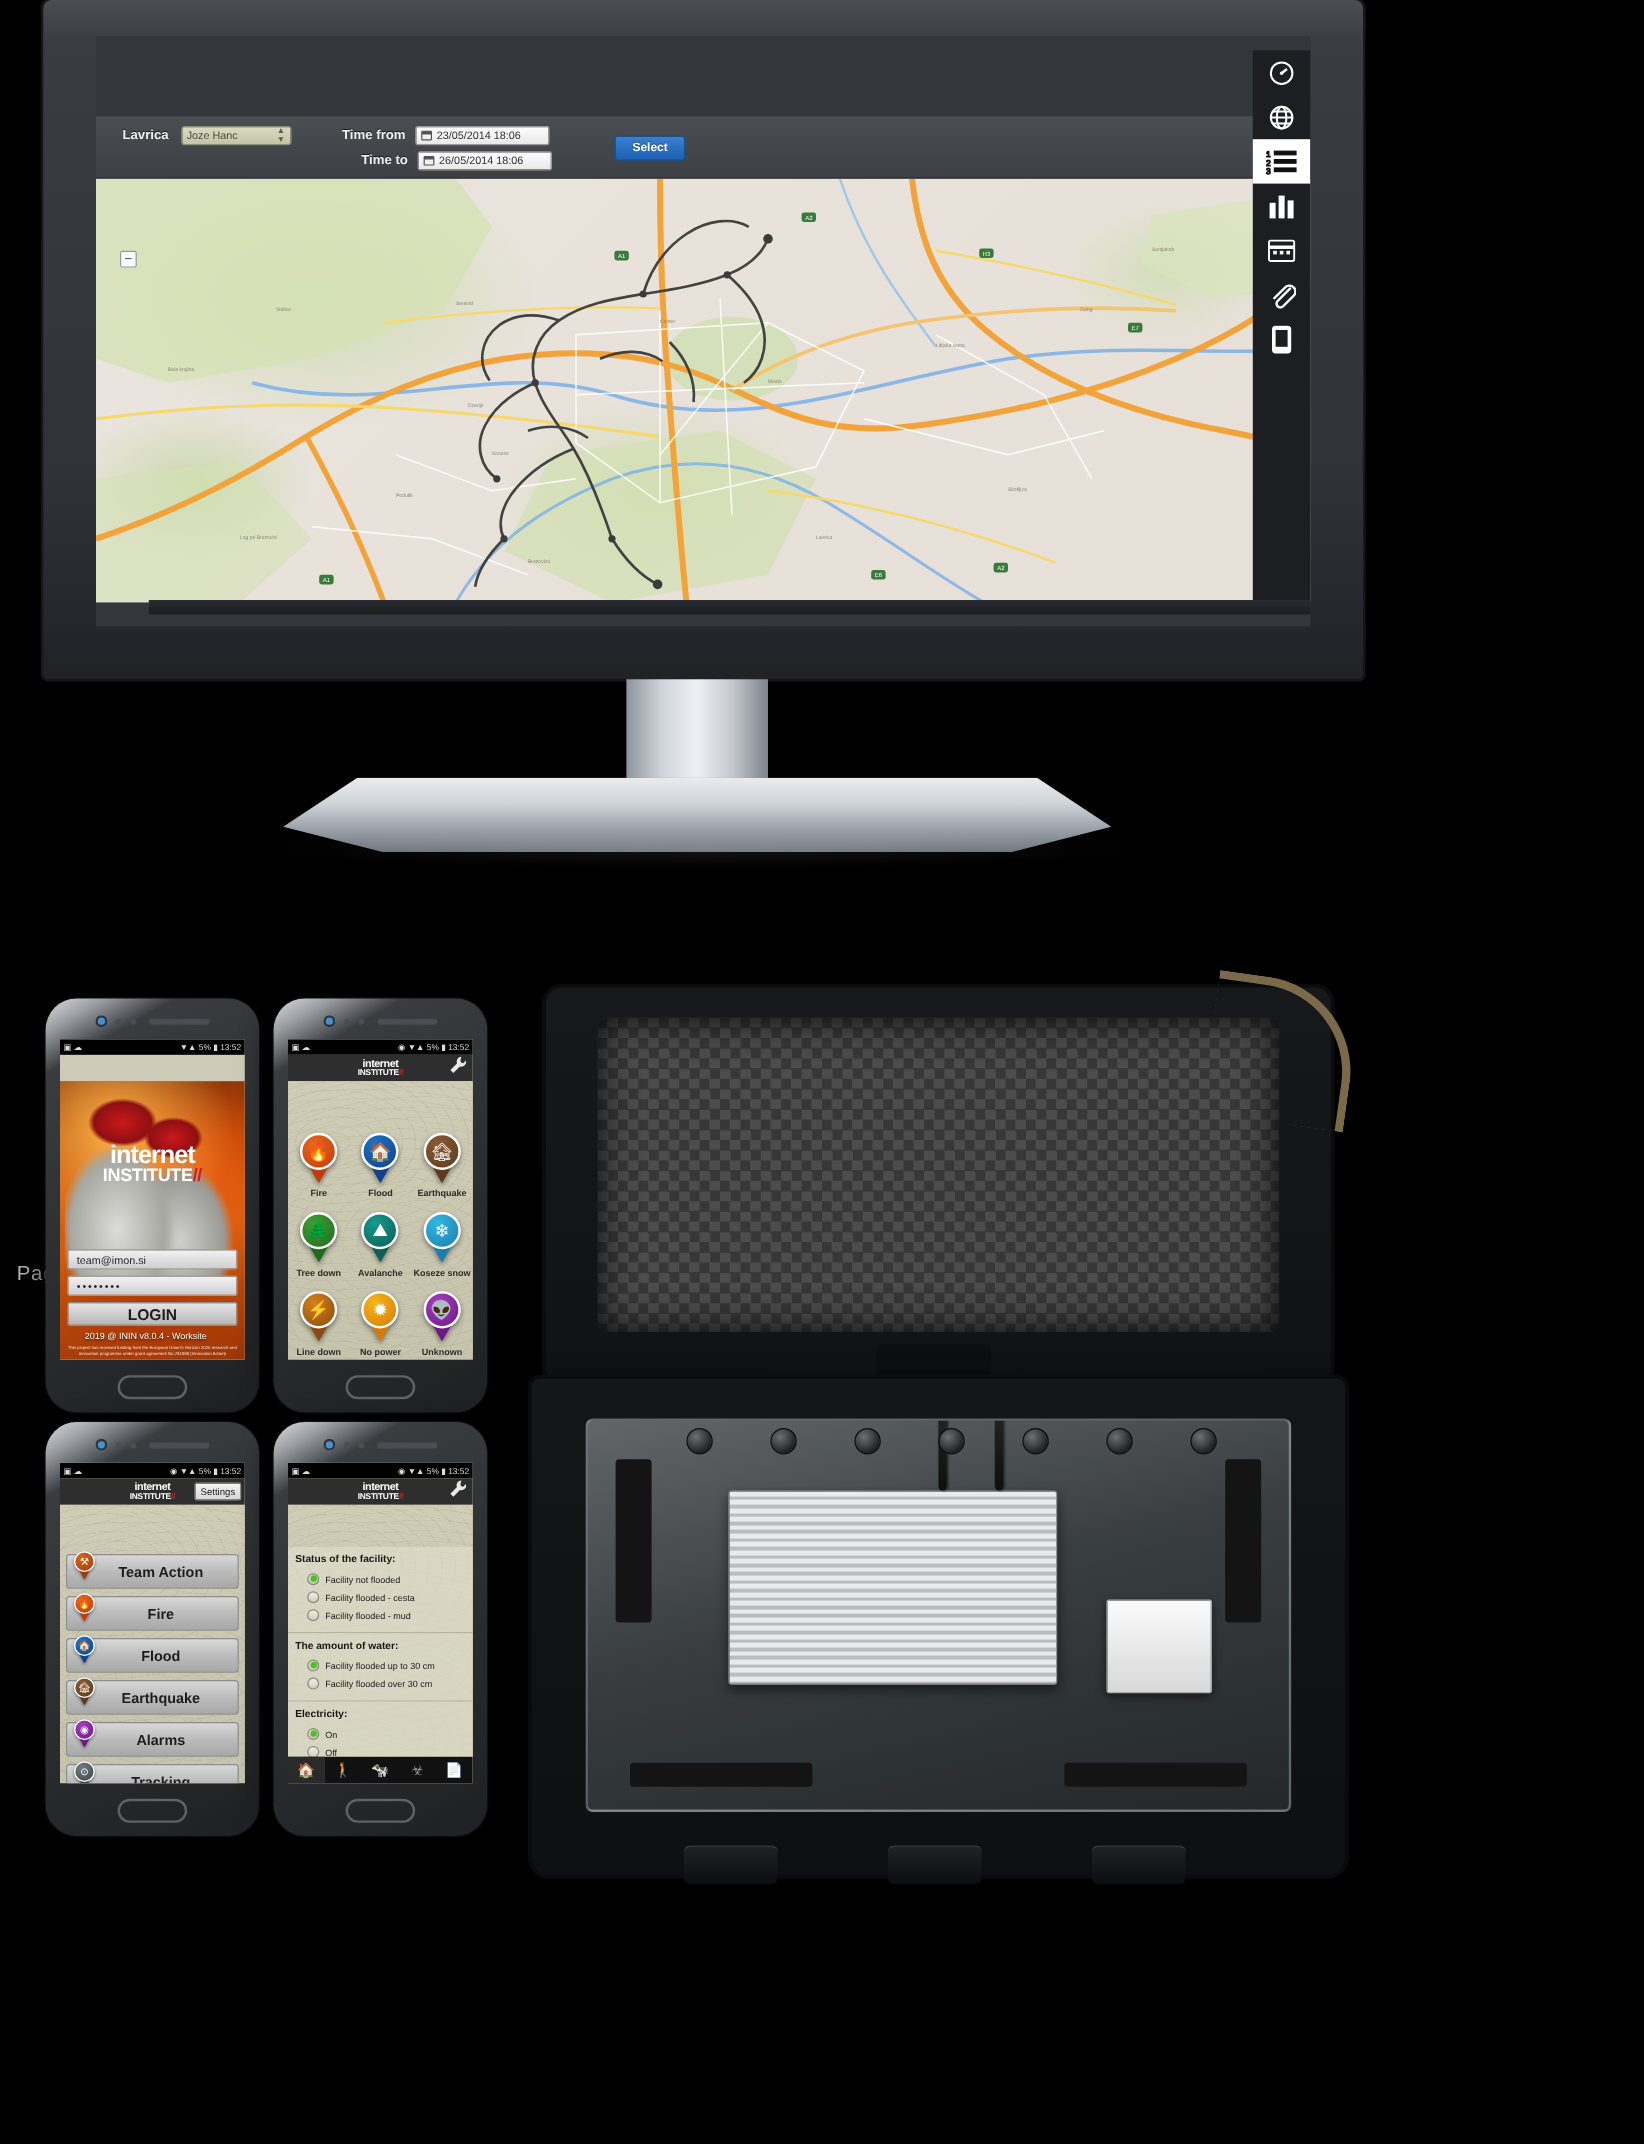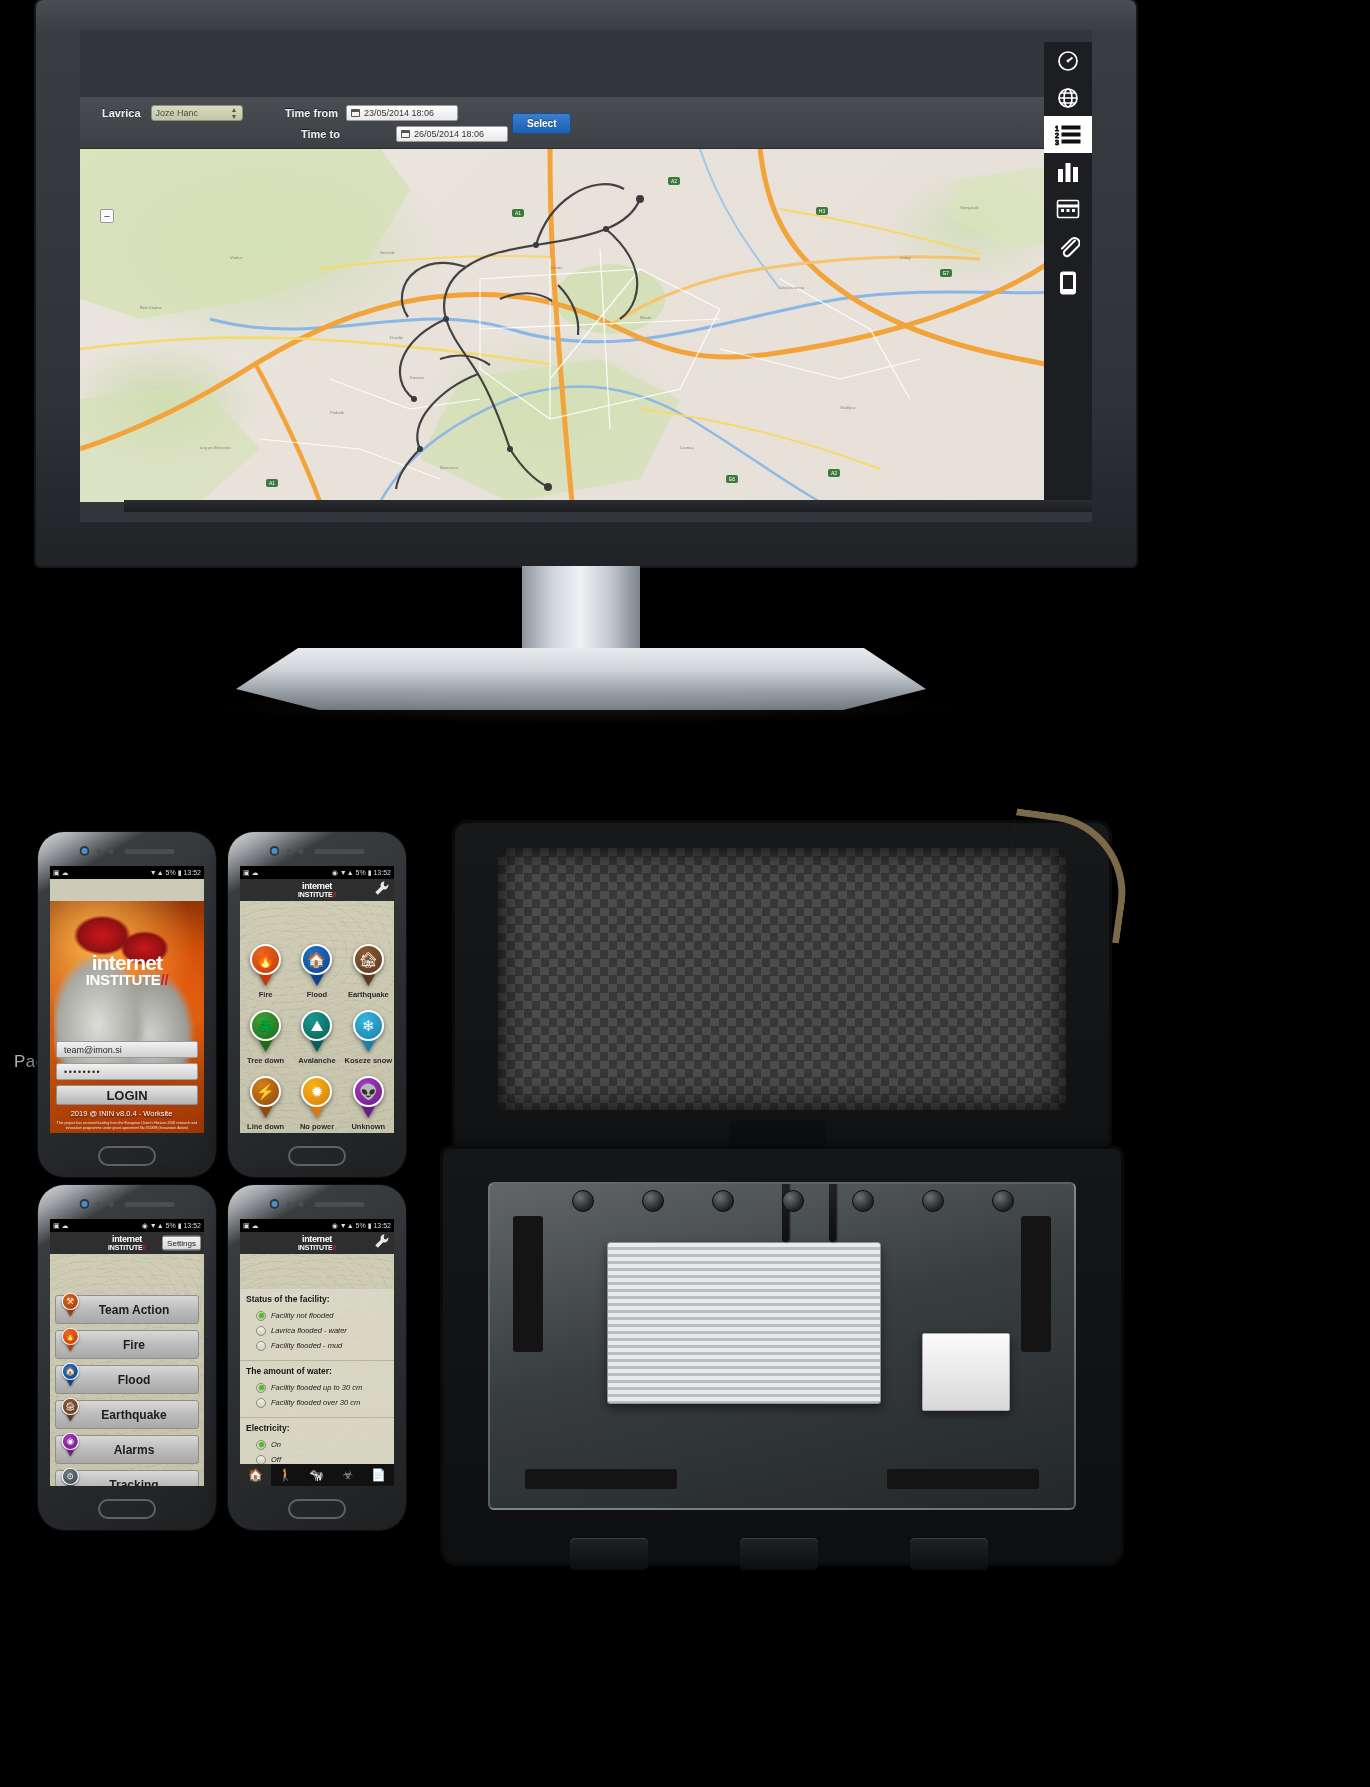--- a/index.html
+++ b/index.html
@@ -273,21 +273,21 @@
   .menu-item .mi-pin { position: absolute; left: 5px; top: 50%; transform: translateY(-50%) scale(.62); transform-origin: left center; }
   .menu-item .mi-label {
     flex: 1; text-align: center; font-size: 12px; font-weight: bold; color: #1d1d1d;
     padding-left: 22px; padding-right: 8px;
   }
 
   
   .form-scroll { position: absolute; left: 0; top: 35px; right: 0; bottom: 22px; overflow: hidden; }
   .fgroup { background: rgba(222,220,203,.72); padding: 5px 6px 7px 6px; border-bottom: 1px solid #b6b4a0; }
   .fgroup h4 { font-size: 8.5px; color: #161616; margin-bottom: 4px; }
-  .radio-row { display: flex; align-items: flex-start; gap: 5px; padding: 2.5px 0 2.5px 10px; font-style: italic; }
+  .radio-row { display: flex; align-items: flex-end; gap: 5px; padding: 2.5px 0 2.5px 10px; }
   .radio {
     width: 10px; height: 10px; border-radius: 50%;
     background: linear-gradient(180deg,#f0efe6,#cfcec2);
     border: 1px solid #8c8b7c;
     display: flex; align-items: center; justify-content: center; flex: 0 0 auto;
   }
   .radio.on::after { content: ""; width: 5px; height: 5px; border-radius: 50%; background: #4fc21a; box-shadow: 0 0 2px #3a9a10; }
   .radio-row span { font-size: 7.5px; color: #1a1a1a; }
   .tabbar {
     position: absolute; left: 0; right: 0; bottom: 0; height: 22px;
@@ -389,21 +389,21 @@
           </div>
 
           <div class="tb-row" style="left:205px; top:8px;">
             <span class="tb-label">Time from</span>
             <div class="tb-date">
               <span class="cal-ic"></span>
               <span>23/05/2014 18:06</span>
             </div>
           </div>
 
-          <div class="tb-row" style="left:221px; top:29px;gap:48px;">
+          <div class="tb-row" style="left:221px; top:29px;">
             <span class="tb-label">Time to</span>
             <div class="tb-date">
               <span class="cal-ic"></span>
               <span>26/05/2014 18:06</span>
             </div>
           </div>
 
           <div class="btn-select">Select</div>
         </div>
 
@@ -807,21 +807,21 @@
       <div class="topo">
         <div class="form-scroll" id="form-groups">
             <div class="fgroup">
               <h4>Status of the facility:</h4>
               <div class="radio-row">
                 <span class="radio on"></span>
                 <span>Facility not flooded</span>
               </div>
               <div class="radio-row">
                 <span class="radio"></span>
-                <span>Lavrica flooded - water</span>
+                <span>Facility flooded - cesta</span>
               </div>
               <div class="radio-row">
                 <span class="radio"></span>
                 <span>Facility flooded - mud</span>
               </div>
             </div>
             <div class="fgroup">
               <h4>The amount of water:</h4>
               <div class="radio-row">
                 <span class="radio on"></span>

